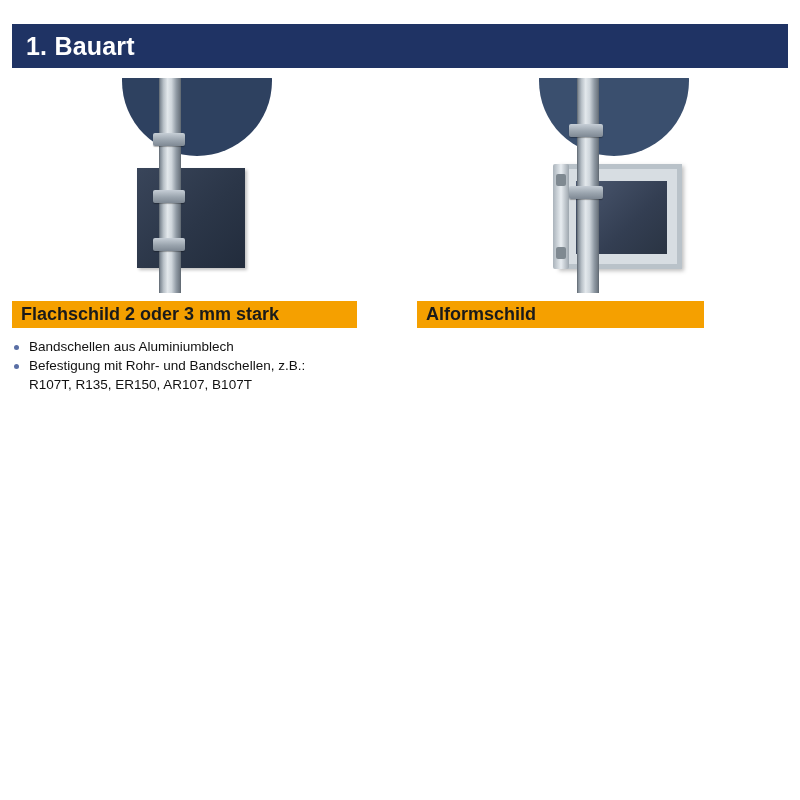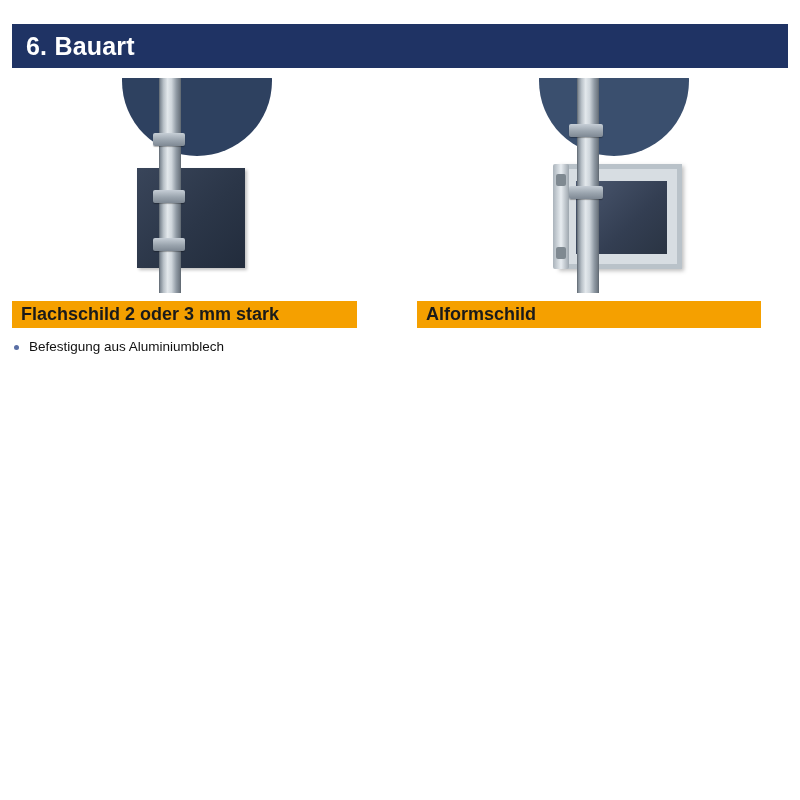--- a/index.html
+++ b/index.html
@@ -159,21 +159,21 @@
     display: flex;
     align-items: center;
     margin-top: 8px;
   }
   .caption-text {
     font-size: 18px;
     font-weight: bold;
     color: #1a1a1a;
     padding-left: 9px;
   }
-  .caption.right-cap { width: 344px; }
+  .caption.right-cap { width: 287px; }
 
   
   ul.bullets {
     list-style: none;
     margin: 10px 0 0 0;
     padding: 0;
   }
   ul.bullets li {
     position: relative;
     padding-left: 17px;
@@ -194,21 +194,21 @@
   }
   ul.bullets li.cont {
     padding-left: 17px;
   }
   ul.bullets li.cont::before { display: none; }
 </style>
 </head>
 <body>
 
 <div class="header-bar">
-  <div class="header-title">6. Bauart</div>
+  <div class="header-title">1. Bauart</div>
 </div>
 
 <div class="columns">
 
   <div class="column">
 
     <div class="photo">
       <div class="photo-inner">
         <div class="disc left"></div>
         <div class="plate-flat"></div>
@@ -217,21 +217,23 @@
         <div class="clamp left" style="top:55px"></div>
         <div class="clamp left" style="top:160px"></div>
       </div>
     </div>
 
     <div class="caption">
       <span class="caption-text">Flachschild 2 oder 3 mm stark</span>
     </div>
 
     <ul class="bullets">
-      <li>Befestigung aus Aluminiumblech</li>
+      <li>Bandschellen aus Aluminiumblech</li>
+      <li>Befestigung mit Rohr- und Bandschellen, z.B.:</li>
+      <li class="cont">R107T, R135, ER150, AR107, B107T</li>
     </ul>
   </div>
 
   <div class="column">
 
     <div class="photo">
       <div class="photo-inner">
         <div class="disc right"></div>
         <div class="plate-alform">
           <div class="plate-alform-inner"></div>

